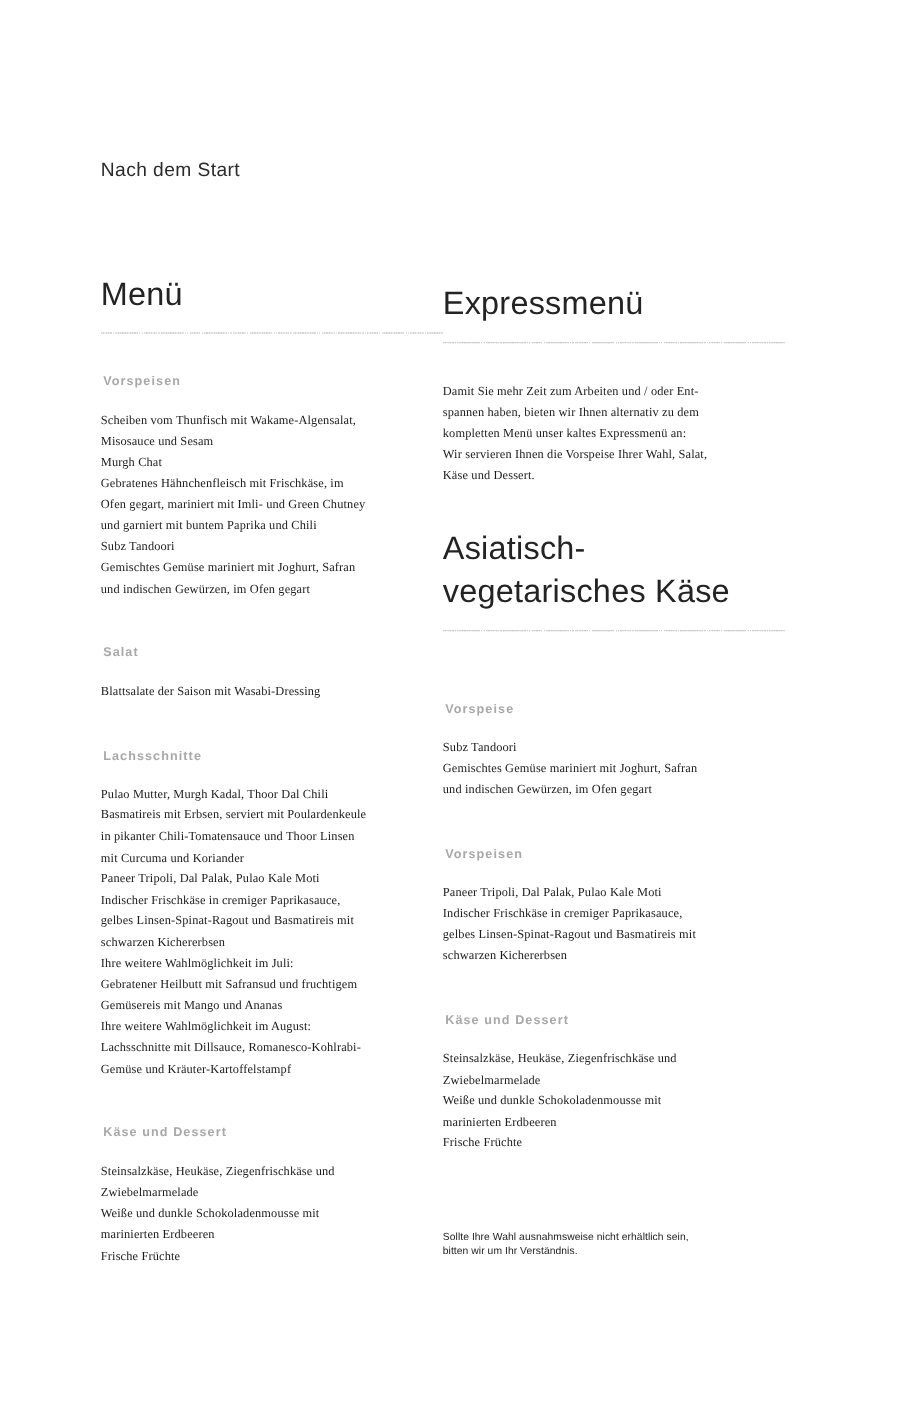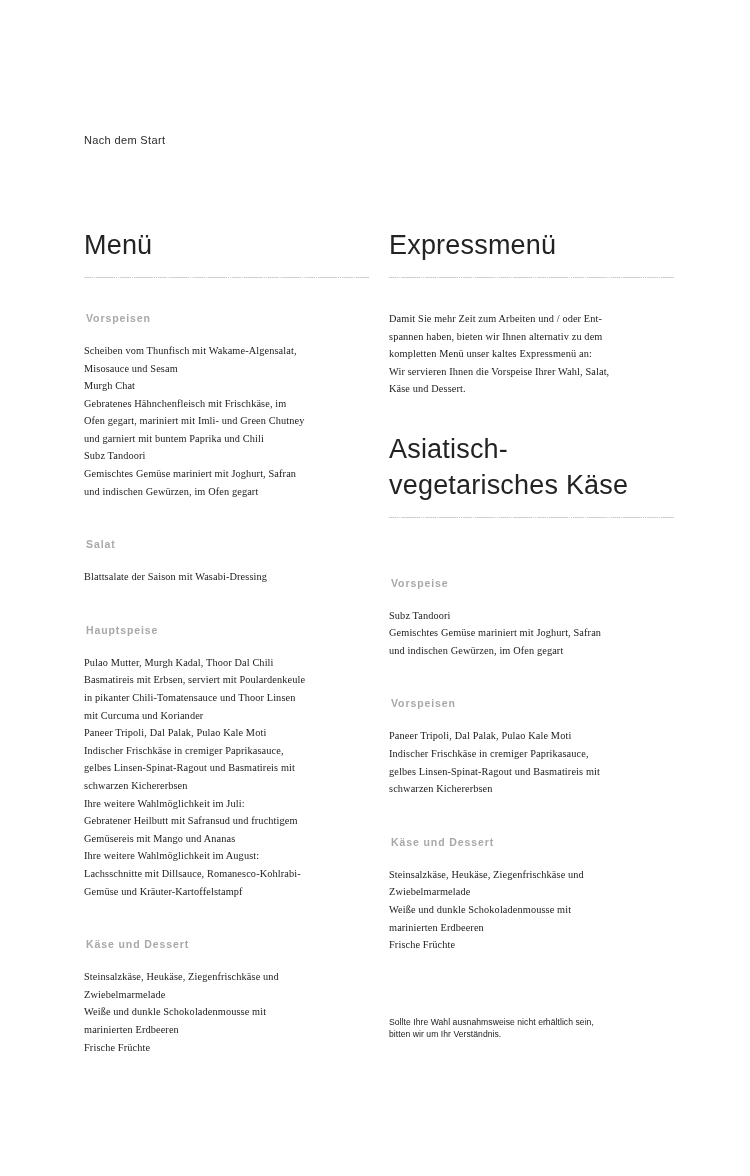--- a/index.html
+++ b/index.html
@@ -19,34 +19,34 @@
   .page {
     position: absolute;
     inset: 0;
   }
 
   
   .running-header {
     position: absolute;
     left: 84px;
     top: 134px;
-    font-size: 11px;
+    font-size: 16px;
     letter-spacing: 0.35px;
     color: #2a2a2a;
     white-space: nowrap;
   }
 
   
   .columns {
     position: absolute;
     left: 84px;
     top: 228px;
     width: 590px;
     display: flex;
-    gap: 20px;
+    align-items: center;
   }
   .col {
     width: 285px;
     flex: 0 0 285px;
   }
 
   
   .display-heading {
     font-size: 27px;
     font-weight: 300;
@@ -151,21 +151,21 @@
       <p class="entry blk">Subz Tandoori
 Gemischtes Gemüse mariniert mit Joghurt, Safran
 und indischen Gewürzen, im Ofen gegart</p>
 
       <div class="blk-xl"></div>
       <div class="section-label">Salat</div>
       <div class="label-gap"></div>
       <p class="entry">Blattsalate der Saison mit Wasabi-Dressing</p>
 
       <div class="blk-xl"></div>
-      <div class="section-label">Hauptspeise</div>
+      <div class="section-label">Lachsschnitte</div>
       <div class="label-gap"></div>
       <p class="entry">Pulao Mutter, Murgh Kadal, Thoor Dal Chili</p>
       <p class="entry blk">Basmatireis mit Erbsen, serviert mit Poulardenkeule
 in pikanter Chili-Tomatensauce und Thoor Linsen
 mit Curcuma und Koriander</p>
       <p class="entry blk">Paneer Tripoli, Dal Palak, Pulao Kale Moti
 Indischer Frischkäse in cremiger Paprikasauce,
 gelbes Linsen-Spinat-Ragout und Basmatireis mit
 schwarzen Kichererbsen</p>
       <p class="entry blk">Ihre weitere Wahlmöglichkeit im Juli:

